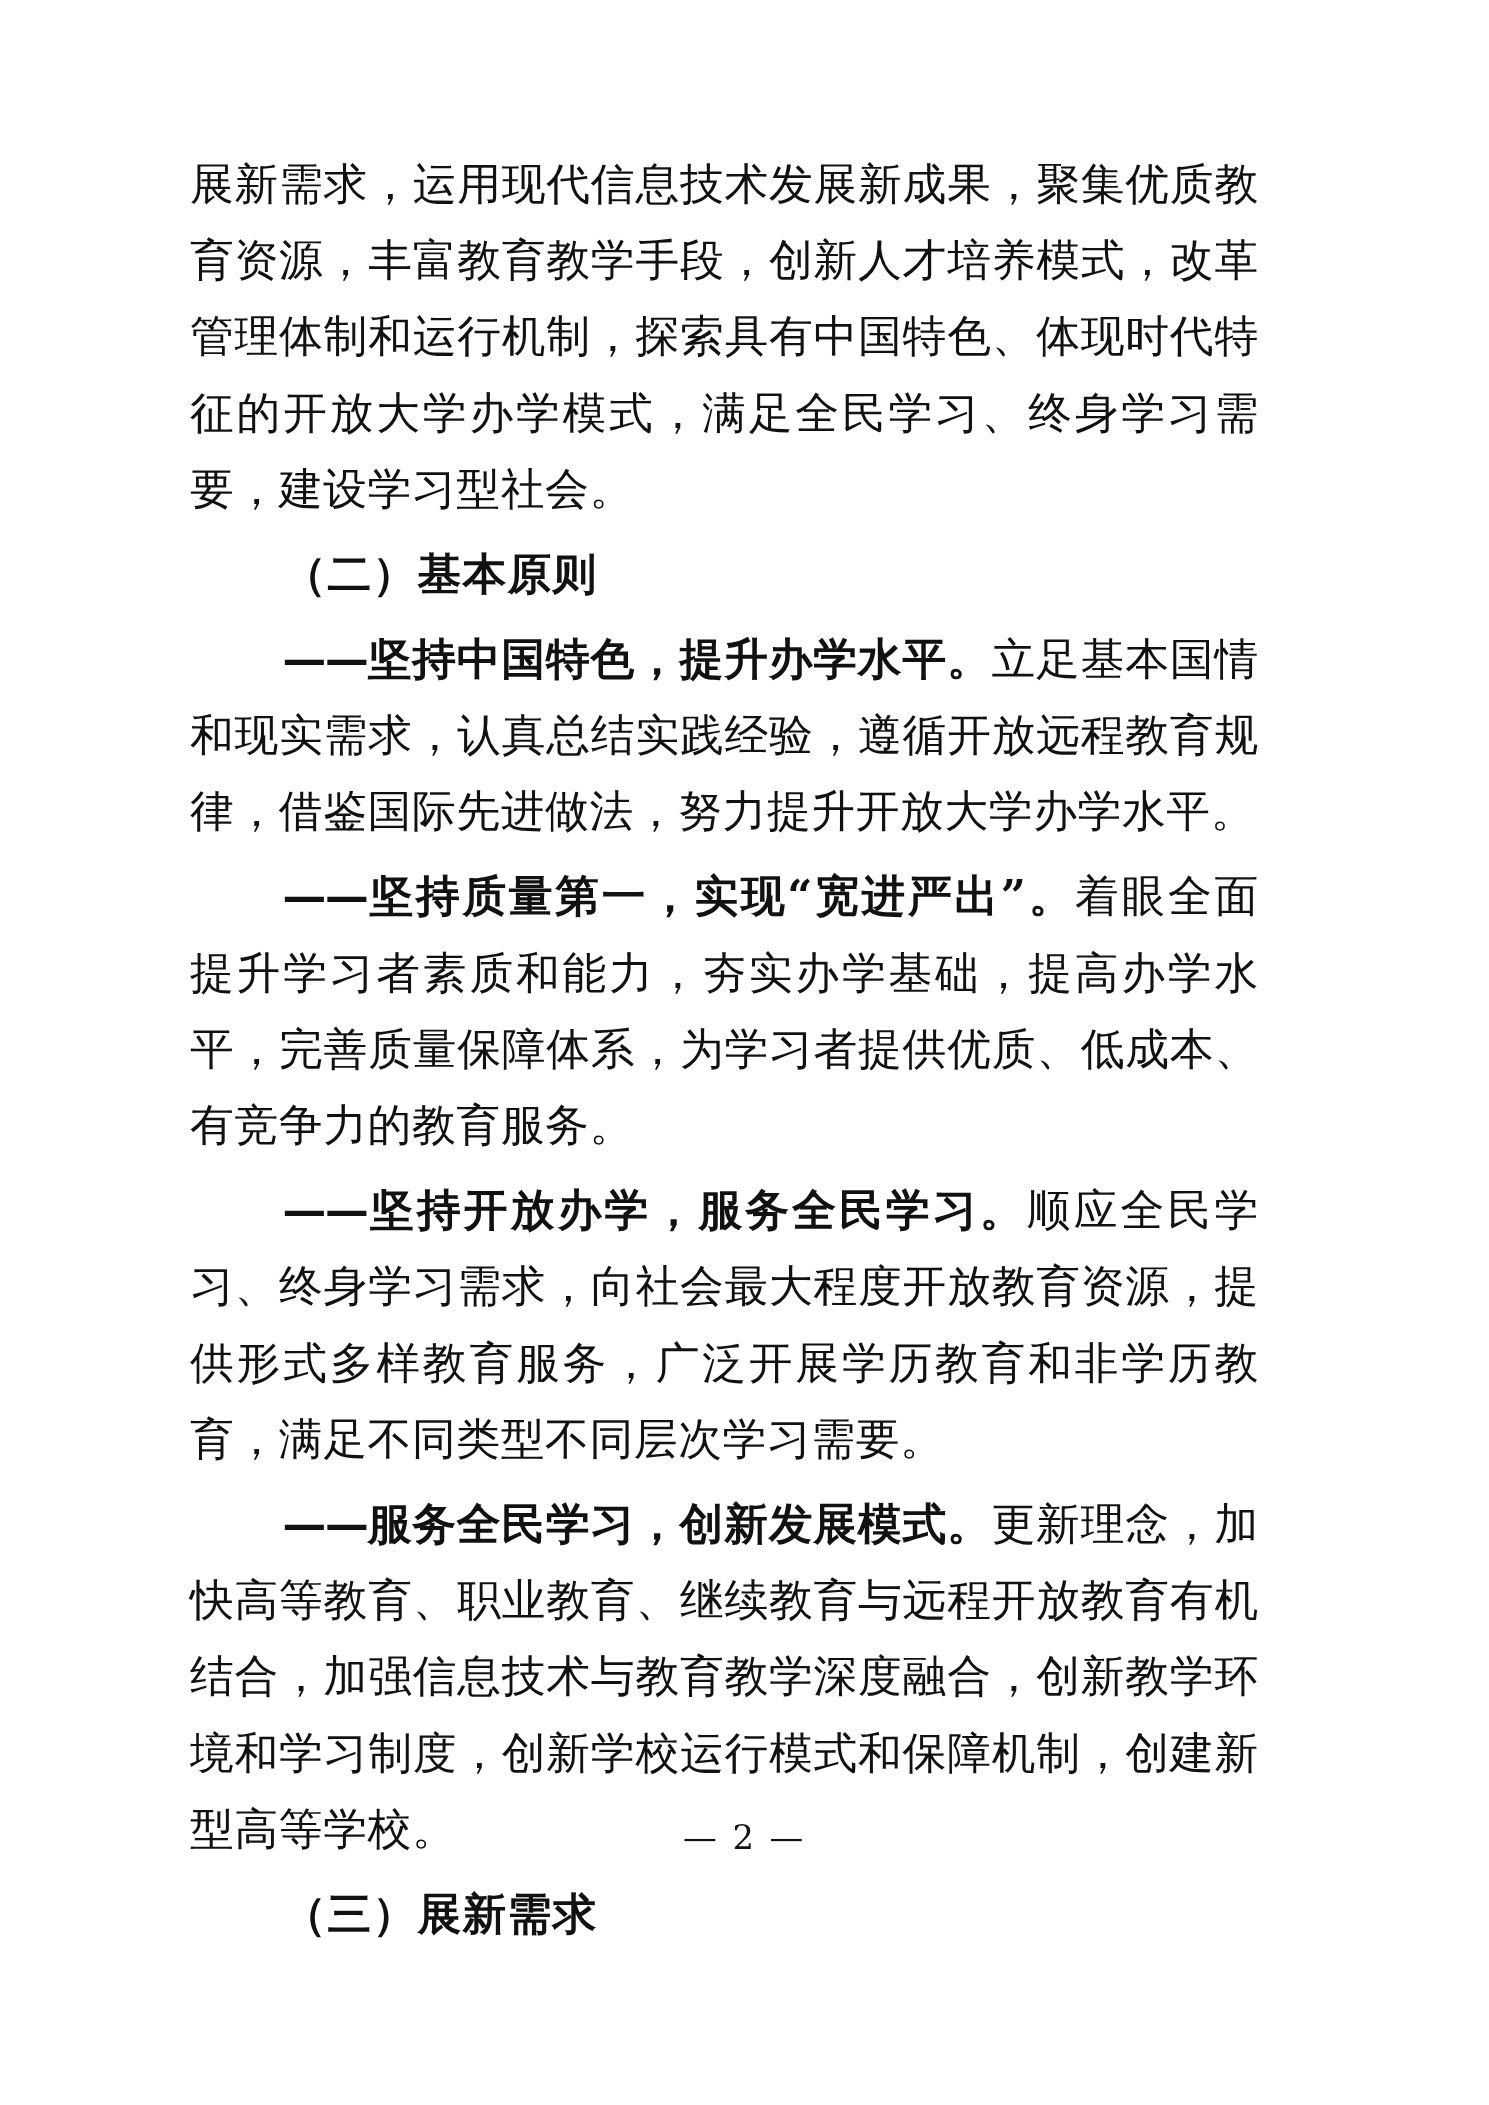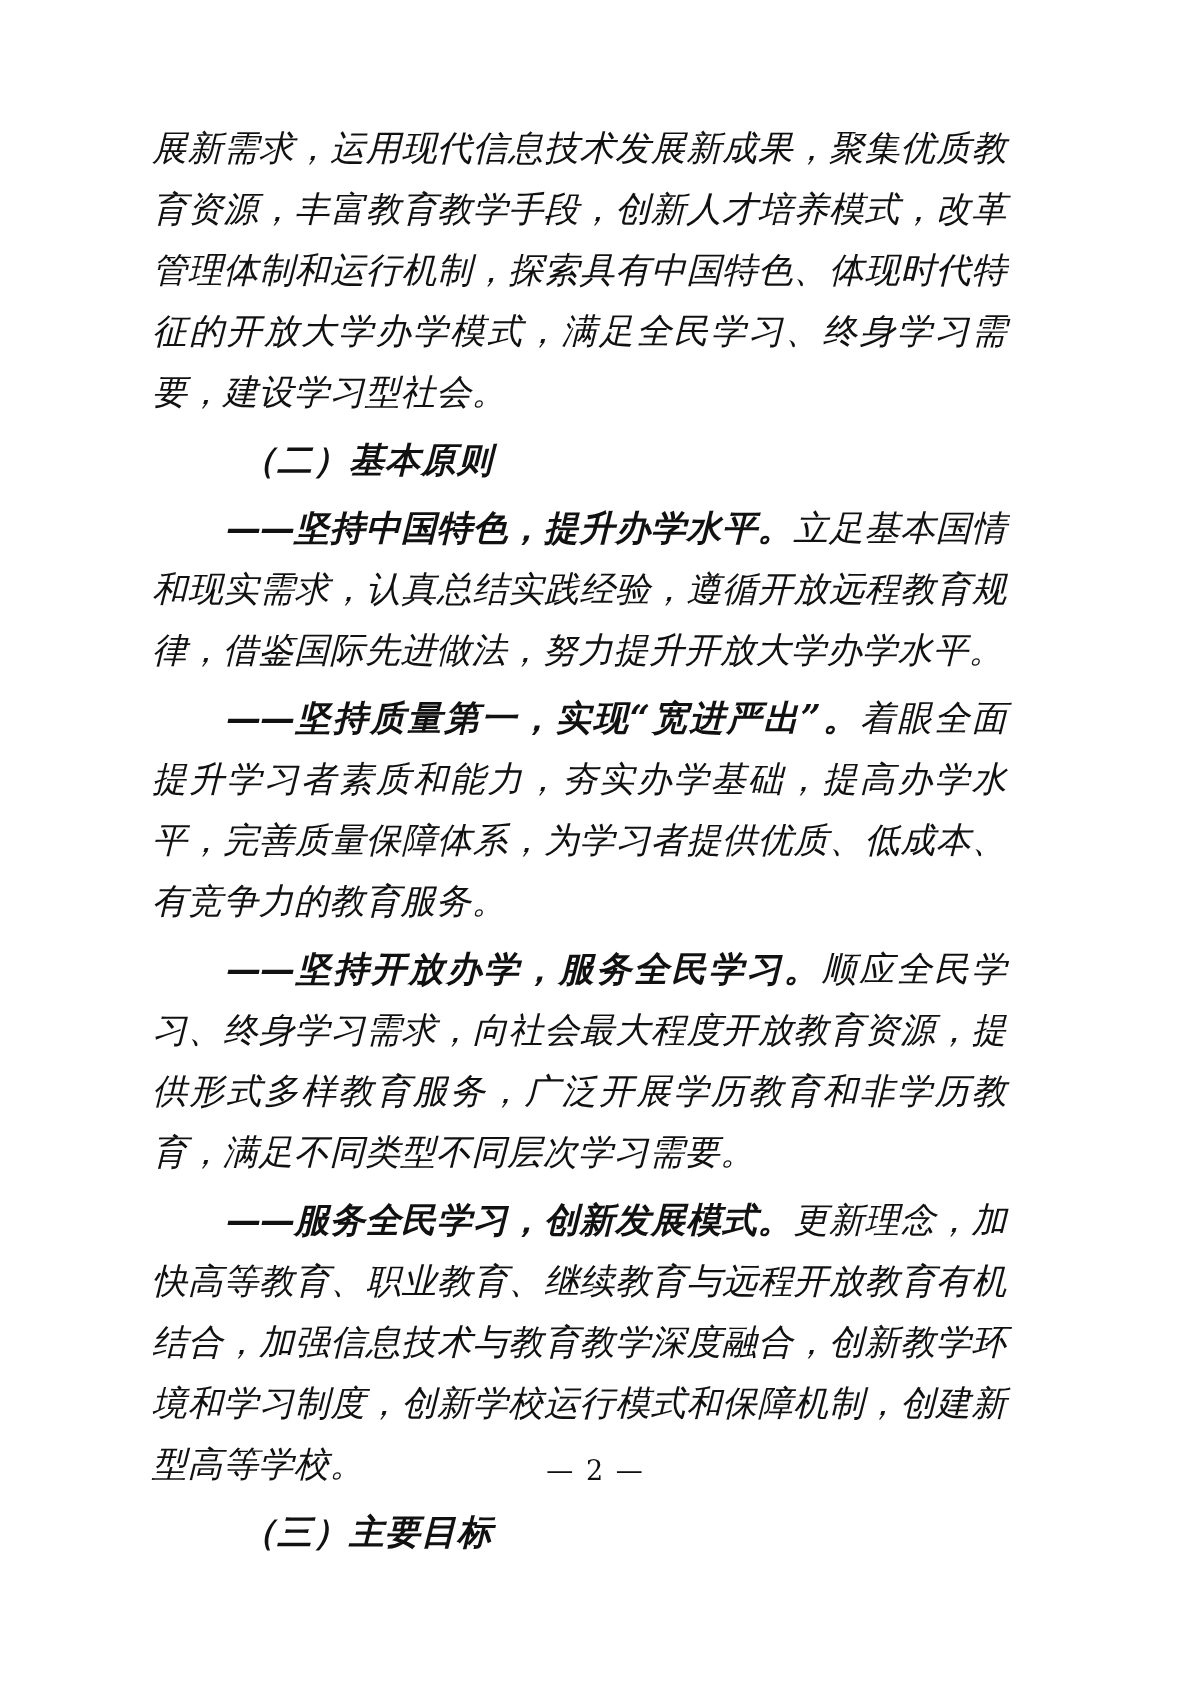--- a/index.html
+++ b/index.html
@@ -23,29 +23,27 @@
     top: 118px;
     width: 855px;
   }
   p {
     margin: 0 0 2px 0;
     font-size: 35px;
     line-height: 61px;
     text-align: justify;
     text-justify: inter-ideograph;
     letter-spacing: 0.5px;
-    font-style: italic;
   }
   p.indent {
     text-indent: 74px;
   }
   .heading {
     font-weight: bold;
     letter-spacing: 1px;
-    margin-left: 15px;
   }
   .lead {
     font-weight: bold;
     margin-top: 32px;
   }
   .dash {
     font-weight: bold;
     letter-spacing: -1px;
   }
   .gap-sm { margin-bottom: 6px; }
@@ -86,20 +84,20 @@
 
     <p class="indent gap-sm">
       <span class="dash">——</span><span class="lead">坚持开放办学，服务全民学习。</span><span>顺应全民学习、终身学习需求，向社会最大程度开放教育资源，提供形式多样教育服务，广泛开展学历教育和非学历教育，满足不同类型不同层次学习需要。</span>
     </p>
 
     <p class="indent gap-sm">
       <span class="dash">——</span><span class="lead">服务全民学习，创新发展模式。</span><span>更新理念，加快高等教育、职业教育、继续教育与远程开放教育有机结合，加强信息技术与教育教学深度融合，创新教学环境和学习制度，创新学校运行模式和保障机制，创建新型高等学校。</span>
     </p>
 
     <p class="indent">
-      <span class="heading">（三）主要目标</span>
+      <span class="heading">（三）展新需求</span>
     </p>
 
   </div>
 
   <div class="footer">— 2 —</div>
 
 </div>
 
 </body></html>

